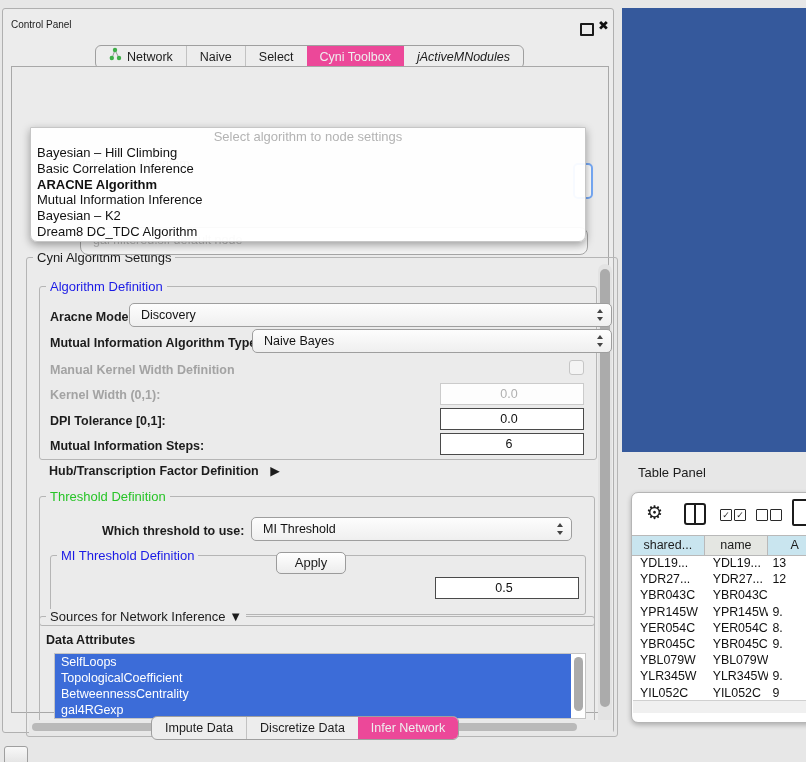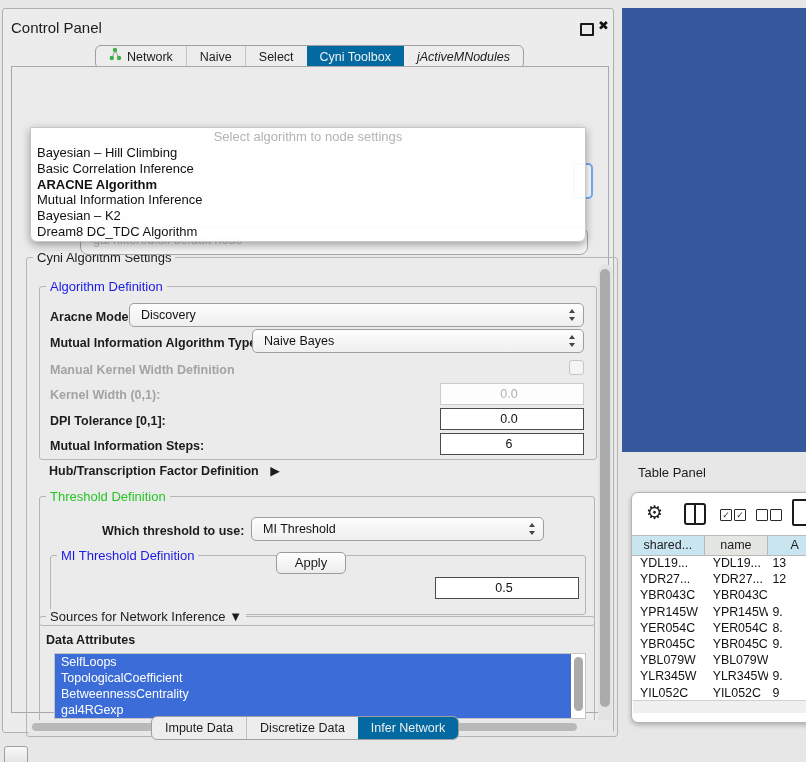--- a/index.html
+++ b/index.html
@@ -2,29 +2,29 @@
 <html><head>
 <meta charset="utf-8">
 <style>
   html,body{margin:0;padding:0;}
   body{font-family:"Liberation Sans","DejaVu Sans",sans-serif;background:#e7e7e7;}
   #root{position:relative;width:806px;height:762px;overflow:hidden;background:#e7e7e7;}
   .abs{position:absolute;}
 
   
   #cp-window{left:2px;top:8px;width:610px;height:723px;background:#ececec;border:1px solid #b0b0b0;border-radius:3px;}
-  #cp-title{left:8px;top:10px;font-size:15px;color:#1c1c1c;}
+  #cp-title{left:8px;top:10px;font-size:10px;color:#1c1c1c;}
   #cp-max{left:577px;top:14px;width:10px;height:9px;border:2px solid #1a1a1a;border-radius:1px;}
   #cp-close{left:595px;top:9px;font-size:13px;font-weight:bold;color:#111;}
 
   
   .tabbar{display:flex;height:22px;border:1px solid #9f9f9f;border-radius:6px;background:#ededed;overflow:hidden;}
   .tab{padding:0 13px;font-size:12.5px;line-height:22px;color:#1c1c1c;border-left:1px solid #c2c2c2;display:flex;align-items:center;gap:5px;white-space:nowrap;}
   .tab:first-child{border-left:none;}
-  .tab.sel{background:#0369a1;color:#efefef;border-left:none;}
+  .tab.sel{background:#ec4899;color:#efefef;border-left:none;}
   .tab.sel + .tab{border-left:none;font-style:italic;}
   #top-tabs{left:92px;top:36px;}
   #bottom-tabs{left:148px;top:707px;}
 
   
   #content-panel{left:8px;top:57px;width:596px;height:645px;border:1px solid #a8a8a8;background:#ebebeb;}
 
   
   .ghost-label{left:70px;top:90px;font-size:12.5px;color:#666;z-index:5;}
   #ghost-combo{left:68px;top:160px;width:506px;height:26px;border:1px solid #a5a5a5;border-radius:8px;background:#f3f3f3;z-index:6;}
@@ -39,21 +39,21 @@
 
   
   .group{position:absolute;border:1px solid #b5b5b5;border-radius:3px;}
   .legend{position:absolute;top:-8px;left:6px;background:#ebebeb;padding:0 4px;font-size:13px;color:#1c1c1c;white-space:nowrap;}
   .legend.blue{color:#1a1ae6;}
   .legend.green{color:#27c427;}
 
   #cyni-group{left:14px;top:190px;width:590px;height:478px;}
   .flabel{position:absolute;font-size:12.5px;font-weight:bold;color:#1c1c1c;white-space:nowrap;}
   .flabel.dis{color:#a3a3a3;}
-  .combo{position:absolute;height:22px;border:1px solid #9e9e9e;border-radius:5px;background:linear-gradient(#fdfdfd,#efefef);}
+  .combo{position:absolute;height:22px;border:1px solid #9e9e9e;border-radius:5px;background:linear-gradient(#fdfdfd,#efefef);padding-left:28px;}
   .combo .val{position:absolute;left:11px;top:4px;font-size:12.5px;color:#111;}
   .combo .arrows{position:absolute;right:7px;top:4px;width:7px;height:14px;}
   .combo .arrows i{position:absolute;left:0;width:0;height:0;border-left:3.5px solid transparent;border-right:3.5px solid transparent;}
   .combo .arrows i.up{top:1px;border-bottom:4px solid #444;}
   .combo .arrows i.dn{bottom:1px;border-top:4px solid #444;}
   .tfield{position:absolute;height:20px;background:#fff;border:1px solid #4a4a4a;font-size:12.5px;color:#111;text-align:center;line-height:20px;padding-right:6px;}
   .tfield.dis{border:1px solid #cbcbcb;color:#b0b0b0;background:#fdfdfd;}
   .checkbox{position:absolute;width:13px;height:13px;border:1px solid #c6c6c6;border-radius:3px;background:#f4f4f4;}
 
   

